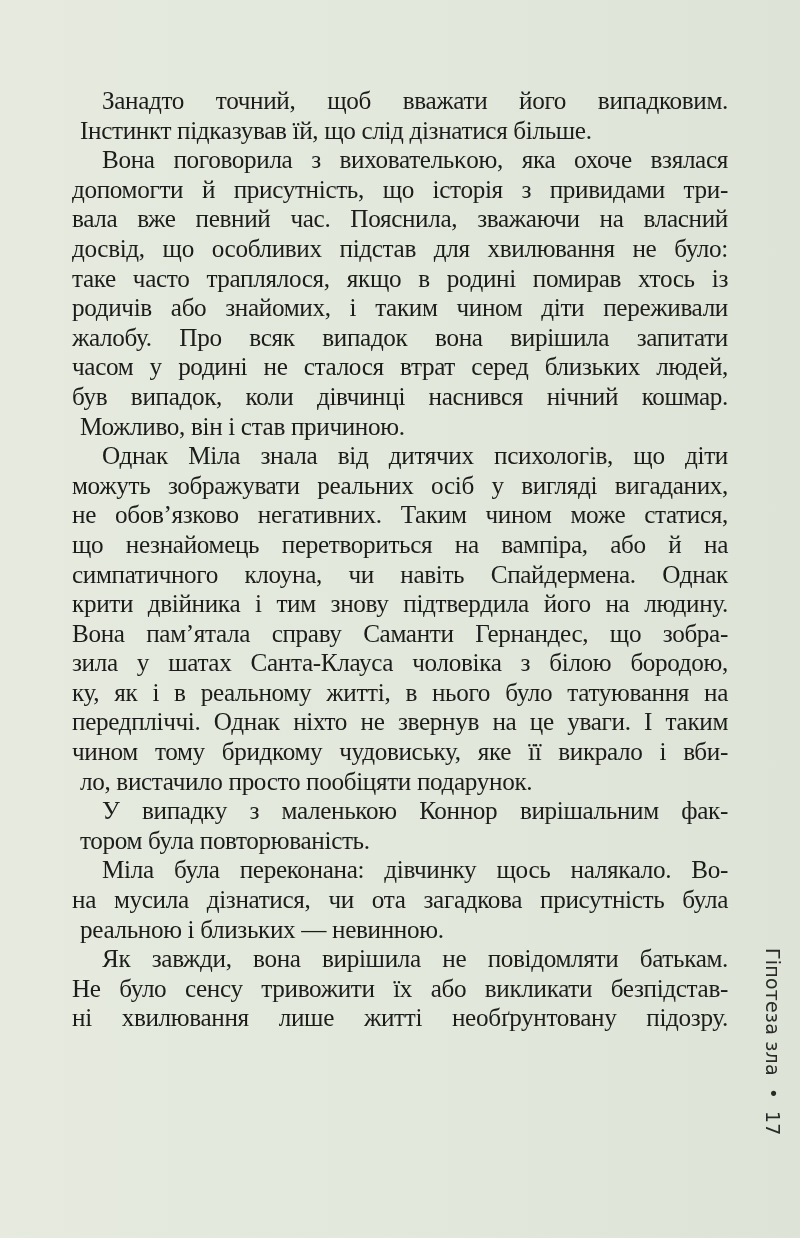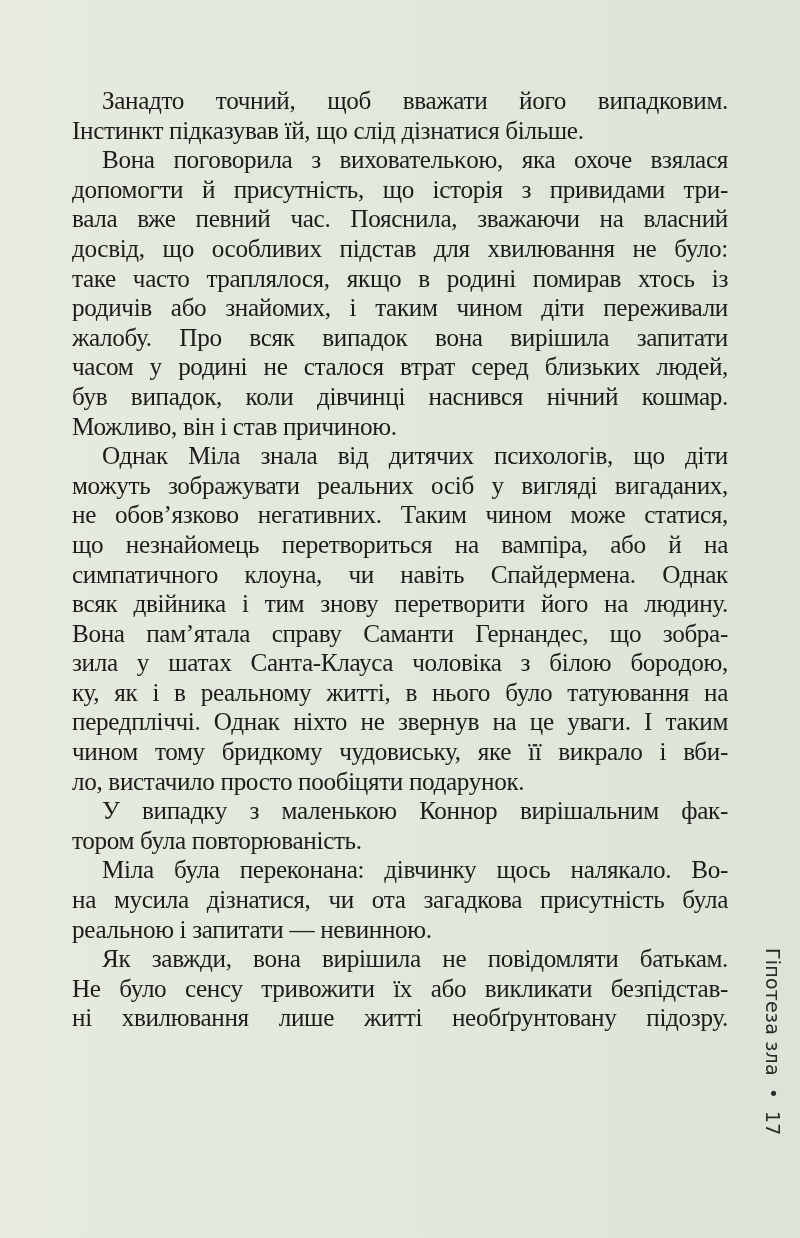--- a/index.html
+++ b/index.html
@@ -36,20 +36,21 @@
       text-align: justify;
       text-align-last: justify;
       height: 29.6px;
       overflow: visible;
     }
     .line.indent {
       padding-left: 30px;
     }
     .line.last {
       text-align-last: left;
+      margin-left: 8px;
     }
     .running-head {
       position: absolute;
       left: 760px;
       top: 948px;
       width: 26px;
       height: 240px;
       writing-mode: vertical-rl;
       font-family: "DejaVu Sans", "Liberation Sans", sans-serif;
       font-size: 19px;
@@ -78,32 +79,32 @@
       <span class="line">родичів або знайомих, і таким чином діти переживали</span>
       <span class="line">жалобу. Про всяк випадок вона вирішила запитати</span>
       <span class="line">часом у родині не сталося втрат серед близьких людей,</span>
       <span class="line">був випадок, коли дівчинці наснився нічний кошмар.</span>
       <span class="line last">Можливо, він і став причиною.</span>
       <span class="line indent">Однак Міла знала від дитячих психологів, що діти</span>
       <span class="line">можуть зображувати реальних осіб у вигляді вигаданих,</span>
       <span class="line">не обов’язково негативних. Таким чином може статися,</span>
       <span class="line">що незнайомець перетвориться на вампіра, або й на</span>
       <span class="line">симпатичного клоуна, чи навіть Спайдермена. Однак</span>
-      <span class="line">всяк двійника і тим знову перетворити його на людину.</span>
+      <span class="line">крити двійника і тим знову підтвердила його на людину.</span>
       <span class="line">Вона пам’ятала справу Саманти Гернандес, що зобра-</span>
       <span class="line">зила у шатах Санта-Клауса чоловіка з білою бородою,</span>
       <span class="line">ку, як і в реальному житті, в нього було татуювання на</span>
       <span class="line">передпліччі. Однак ніхто не звернув на це уваги. І таким</span>
       <span class="line">чином тому бридкому чудовиську, яке її викрало і вби-</span>
       <span class="line last">ло, вистачило просто пообіцяти подарунок.</span>
       <span class="line indent">У випадку з маленькою Коннор вирішальним фак-</span>
       <span class="line last">тором була повторюваність.</span>
       <span class="line indent">Міла була переконана: дівчинку щось налякало. Во-</span>
       <span class="line">на мусила дізнатися, чи ота загадкова присутність була</span>
-      <span class="line last">реальною і запитати — невинною.</span>
+      <span class="line last">реальною і близьких — невинною.</span>
       <span class="line indent">Як завжди, вона вирішила не повідомляти батькам.</span>
       <span class="line">Не було сенсу тривожити їх або викликати безпідстав-</span>
       <span class="line">ні хвилювання лише житті необґрунтовану підозру.</span>
     </div>
 
   <div class="running-head">
     <span>Гіпотеза зла</span>
     <span class="sep">•</span>
     <span>17</span>
   </div>

